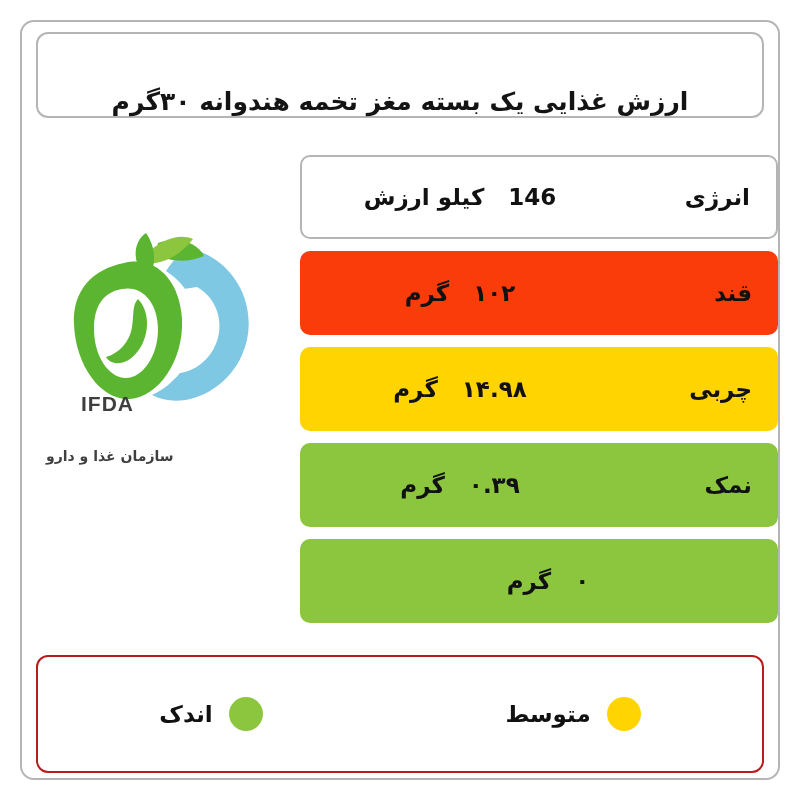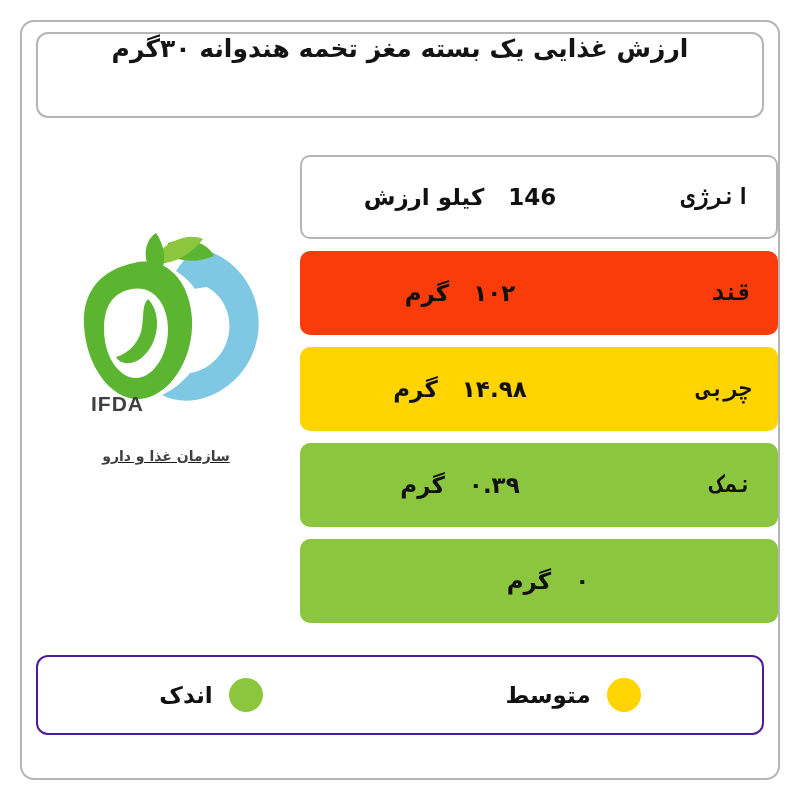--- a/index.html
+++ b/index.html
@@ -36,21 +36,21 @@
   .title-box {
     position: absolute;
     left: 36px;
     top: 32px;
     width: 728px;
     height: 86px;
     border: 2px solid #b5b5b5;
     border-radius: 12px;
     box-sizing: border-box;
     display: flex;
-    align-items: flex-start;
+    align-items: flex-end;
     justify-content: center;
     background: #fff;
   }
   .title-text {
     font-size: 25px;
     font-weight: bold;
     color: #141414;
     text-align: center;
     direction: rtl;
     letter-spacing: 0px;
@@ -80,59 +80,57 @@
     border: 2px solid #b5b5b5;
   }
   .row-label {
     font-size: 23px;
     font-weight: bold;
     color: #111;
     padding-right: 26px;
     min-width: 150px;
     text-align: right;
     white-space: nowrap;
-    font-family: Liberation Mono, monospace;
   }
   .row-value {
     font-size: 23px;
     font-weight: bold;
     color: #111;
     flex: 1;
     text-align: center;
     white-space: nowrap;
     padding-left: 18px;
   }
   .row .row-value .num { margin-left: 16px; }
 
   
   .logo-wrap {
     position: absolute;
     left: 46px;
     top: 215px;
     width: 240px;
     height: 280px;
-    text-align: center;
-    text-decoration: underline;
+    text-align: left;
   }
   .logo-caption {
     font-size: 14px;
     font-weight: bold;
     color: #3f3f3f;
     margin-top: 14px;
     direction: rtl;
   }
 
   
   .legend-box {
     position: absolute;
     left: 36px;
     top: 655px;
     width: 728px;
-    height: 80px;
-    border: 2px solid #4c1d95;
+    height: 118px;
+    border: 2px solid #b91c1c;
     border-radius: 12px;
     box-sizing: border-box;
     display: flex;
     flex-direction: row-reverse;
     align-items: center;
     justify-content: space-around;
     direction: rtl;
     background: #fff;
   }
   .legend-item {

